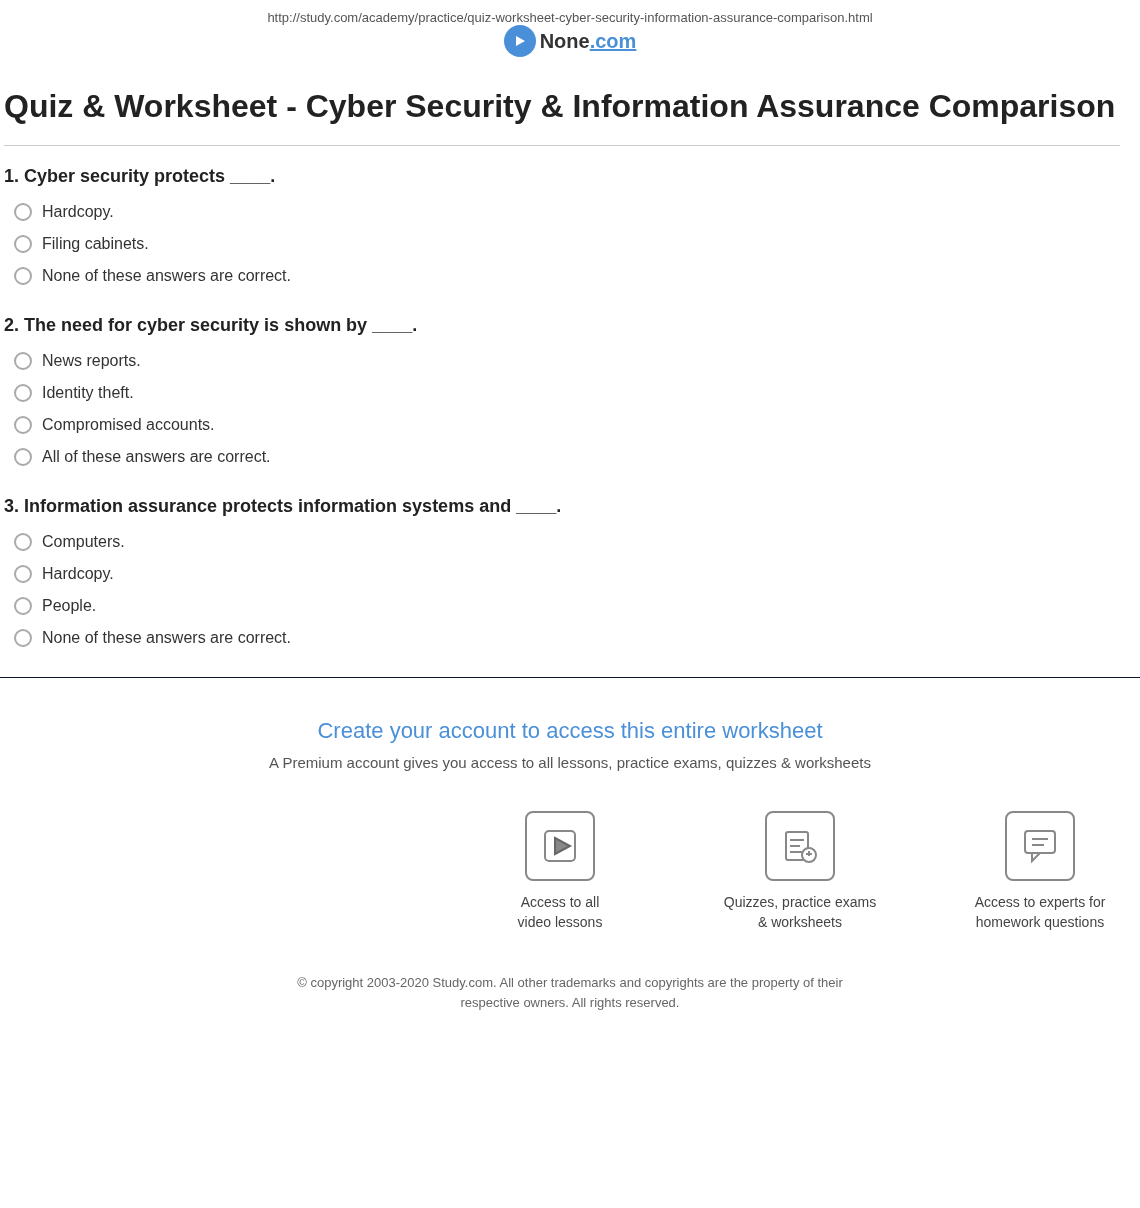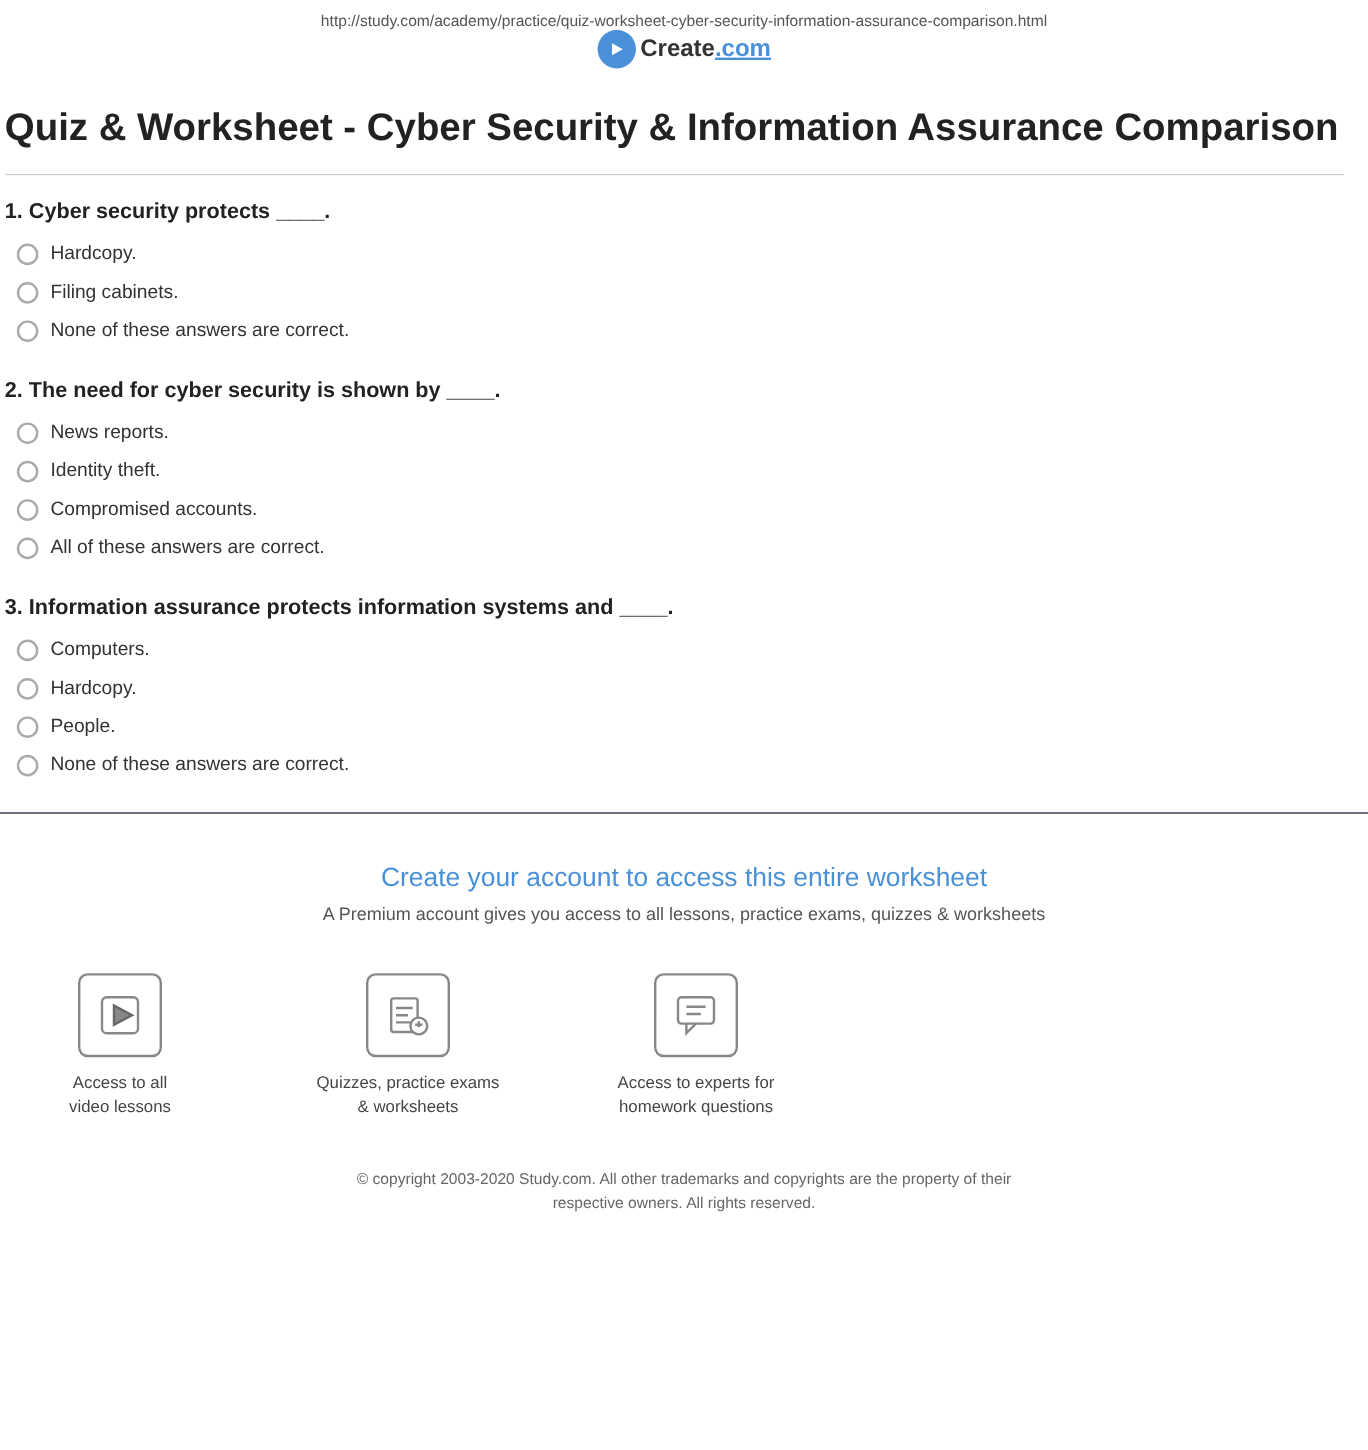--- a/index.html
+++ b/index.html
@@ -86,21 +86,21 @@
       color: #4a90d9;
       margin-bottom: 10px;
     }
     .footer-cta-subtitle {
       font-size: 15px;
       color: #555;
       margin-bottom: 40px;
     }
     .features-row {
       display: flex;
-      justify-content: flex-start;
+      justify-content: flex-end;
       gap: 80px;
       margin-bottom: 40px;
     }
     .feature-item {
       display: flex;
       flex-direction: column;
       align-items: center;
       gap: 12px;
       width: 160px;
     }
@@ -153,21 +153,21 @@
 
 <div class="top-bar">
   <span class="url-bar">http://study.com/academy/practice/quiz-worksheet-cyber-security-information-assurance-comparison.html</span>
   <div class="study-logo-wrapper">
     <div class="play-circle">
       <svg width="14" height="14" viewBox="0 0 14 14" fill="white">
         <polygon points="3,2 12,7 3,12"></polygon>
       </svg>
     </div>
     <span style="font-size:20px; font-weight:bold; color:#333;">
-      <span>Create</span><span style="color:#4a90d9;text-decoration:underline;">.com</span>
+      <span>None</span><span style="color:#4a90d9;text-decoration:underline;">.com</span>
     </span>
   </div>
 </div>
 
 <div class="content">
   <h1 class="page-title">Quiz &amp; Worksheet - Cyber Security &amp; Information Assurance Comparison</h1>
   <hr class="divider">
 
   <div class="question-section">
     <div class="question-text">

